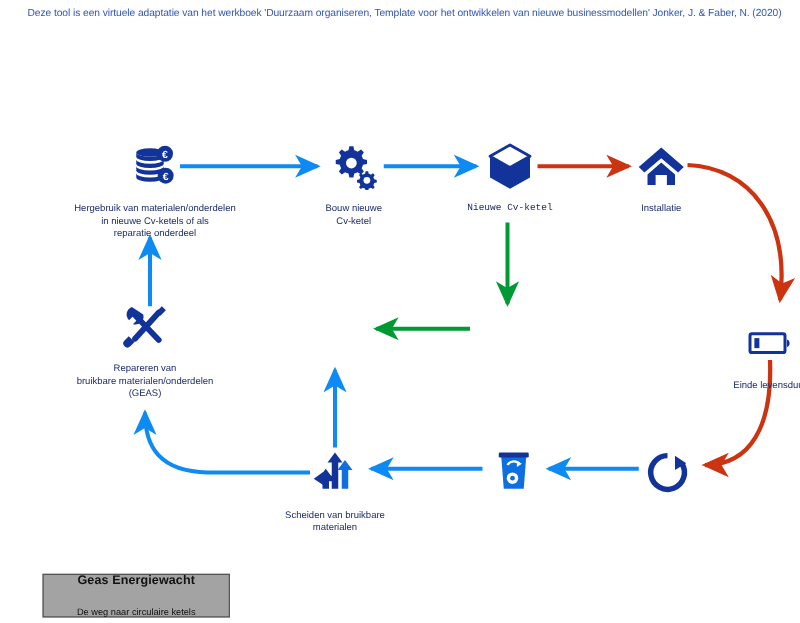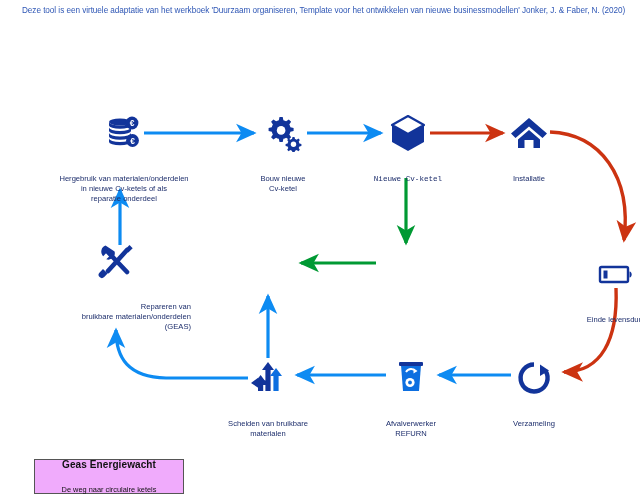--- a/index.html
+++ b/index.html
@@ -29,33 +29,33 @@
     text-align:center;
     z-index:5;
   }
   .node .glyph{
     height:42px;
     display:flex;
     align-items:center;
     justify-content:center;
   }
   .node .label{
-    margin-top:20px;
+    margin-top:8px;
     font-size:7.6px;
     line-height:1.32;
     color:#1c2d6b;
     white-space:pre-line;
   }
 
   .logobox{
     position:absolute;
     left:18px;top:459px;
     width:148px;height:33px;
     border:1px solid #555;
-    background:#f0abfc;
+    background:#a3a3a3;
     display:flex;flex-direction:column;
     align-items:center;justify-content:center;
     z-index:6;
   }
   .logobox .l1{font-size:10px;font-weight:bold;color:#111;letter-spacing:.1px;}
   .logobox .l2{font-size:7.4px;color:#111;margin-top:15px;}
 </style>
 </head>
 <body>
 
@@ -173,56 +173,53 @@
     <div class="label">Einde levensduur</div>
   </div>
 
   <div class="node" style="left:518px;top:357px;">
     <div class="glyph">
       <svg width="36" height="36" viewBox="0 0 36 36">
         <path d="M18,4.5 A13.5,13.5 0 1 0 29.6,11" fill="none" stroke="#12349a" stroke-width="4.4" stroke-linecap="butt"></path>
         <path d="M24,4.5 L33,10.5 L24,16 Z" fill="#12349a"></path>
       </svg>
     </div>
-    <div class="label">Verzameling</div>
   </div>
 
   <div class="node" style="left:395px;top:357px;">
     <div class="glyph">
       <svg width="34" height="36" viewBox="0 0 34 36">
         <path d="M7,5 L27,5 L25,31 L9,31 Z" fill="#0d6fe0"></path>
         <rect x="5" y="2" width="24" height="4" rx="1" fill="#12349a"></rect>
         <path d="M12,12 A6,6 0 0 1 22,11.5" fill="none" stroke="#ffffff" stroke-width="1.9"></path>
         <path d="M19.5,8.5 L23.5,11 L19.5,13.5 Z" fill="#ffffff"></path>
         <circle cx="16" cy="22.5" r="4.6" fill="#ffffff"></circle>
         <circle cx="16" cy="22.5" r="1.9" fill="#0d6fe0"></circle>
       </svg>
     </div>
-    <div class="label">Afvalverwerker
-REFURN</div>
   </div>
 
   <div class="node" style="left:252px;top:357px;">
     <div class="glyph">
       <svg width="40" height="34" viewBox="0 0 40 34">
         <g fill="#12349a">
           <path d="M20,1 L26,9 L22.6,9 L22.6,30 L17.4,30 L17.4,9 L14,9 Z"></path>
           <path d="M28,7 L34,15 L30.6,15 L30.6,30 L25.4,30 L25.4,15 L22,15 Z" fill="#0d6fe0"></path>
           <path d="M12,30 L6,22 L9.4,22 L9.4,14 L14.6,14 L14.6,22 L18,22 Z" transform="rotate(180 12.3 22)" fill="#12349a"></path>
         </g>
         <path d="M11,14 L6,21.5 L9,21.5 L9,30 L13.5,30 L13.5,21.5 L16.5,21.5 Z" fill="#12349a" transform="rotate(-90 11 22)"></path>
       </svg>
     </div>
     <div class="label">Scheiden van bruikbare
 materialen</div>
   </div>
 
 
 
-  <div class="node" style="left:100px;top:240px;text-align:right;">
+  <div class="node" style="left:100px;top:240px;">
     <div class="glyph">
       <svg width="40" height="40" viewBox="0 0 40 40">
         <g stroke="#12349a" stroke-width="4.6" stroke-linecap="round">
           <line x1="10" y1="9" x2="31" y2="31"></line>
         </g>
         <path d="M9.5,4.5 a6.5,6.5 0 0 0 -2.3,10.7 l3.6,-3.6 l3.1,3.1 l-3.6,3.6 a6.5,6.5 0 0 0 8.3,-7.8 z" fill="#12349a" transform="translate(0,0)"></path>
         <g stroke="#12349a" stroke-width="4.6" stroke-linecap="round">
           <line x1="31" y1="9" x2="12" y2="30"></line>
         </g>
         <path d="M33.5,4 l3.2,3.2 l-4.4,4.4 l-3.2,-3.2 z" fill="#12349a"></path>

